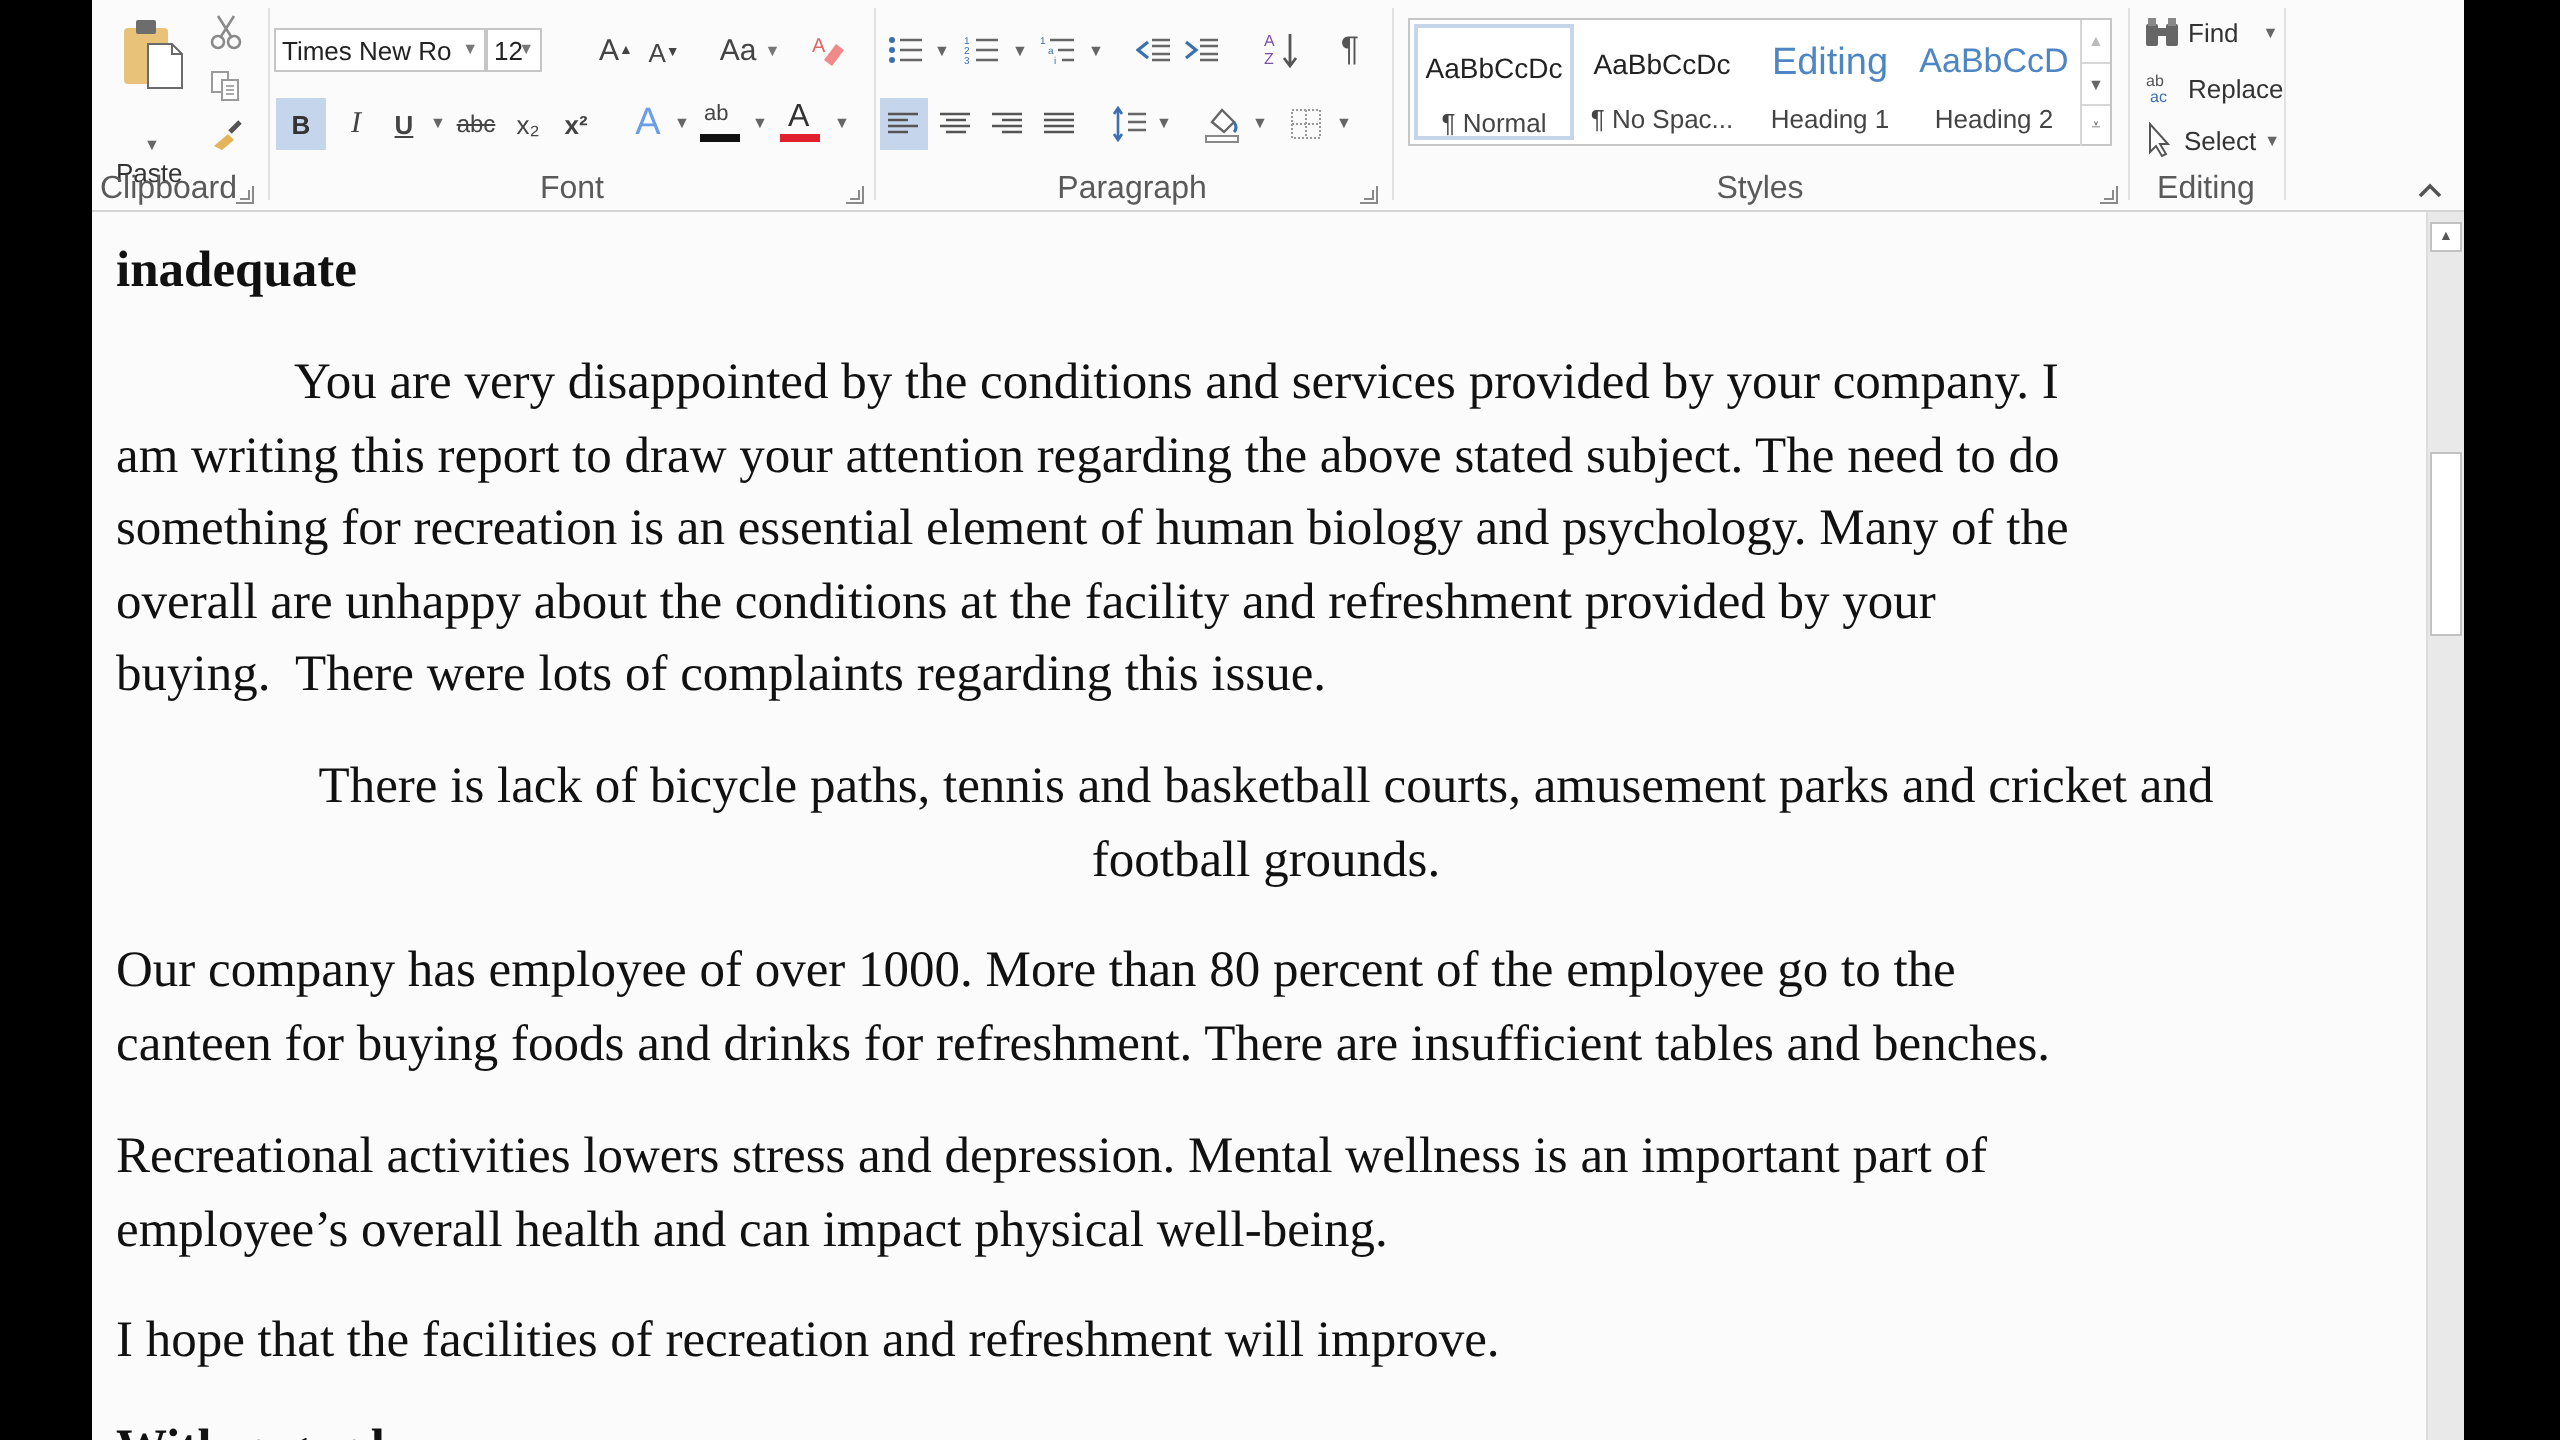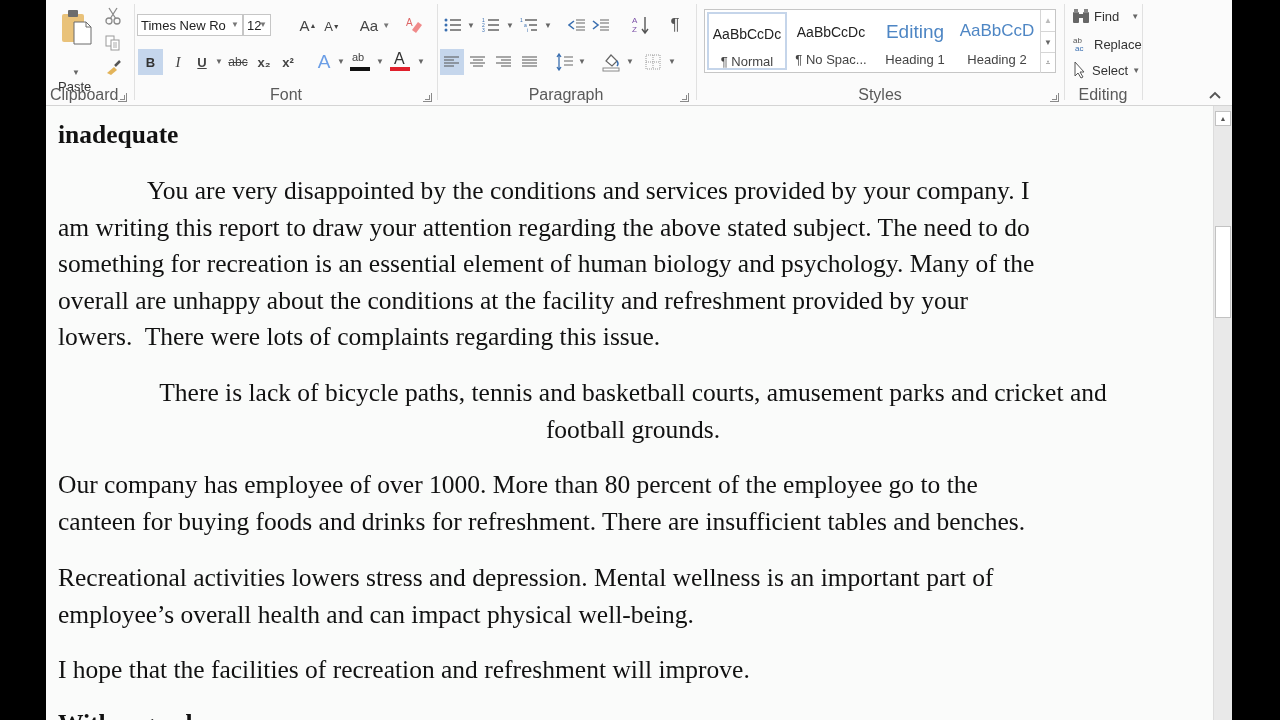--- a/index.html
+++ b/index.html
@@ -132,21 +132,21 @@
       <div class="ic" style="left:32px; top:49px; width:22px; height:26px; font-style:italic; font-family:'Liberation Serif', serif; font-size:15px;">
         <span>I</span>
       </div>
       <div class="ic" style="left:56px; top:49px; width:22px; height:26px; text-decoration:underline; font-weight:bold;">
         <span>U</span>
       </div>
       <div class="dd" style="left:80px; top:57px;">▼</div>
       <div class="ic" style="left:90px; top:49px; width:26px; height:26px; text-decoration:line-through; font-size:12px;">
         <span>abc</span>
       </div>
-      <div class="ic" style="left:118px; top:49px; width:22px; height:26px; font-weight:bold;">
+      <div class="ic" style="left:118px; top:49px; width:22px; height:26px; font-weight:normal;">
         <span>x₂</span>
       </div>
       <div class="ic" style="left:142px; top:49px; width:22px; height:26px; font-weight:bold;">
         <span>x²</span>
       </div>
       <div class="ic" style="left:178px; top:49px; width:22px; height:26px; font-size:19px; color:#6b9ee6;">
         <span>A</span>
       </div>
       <div class="dd" style="left:202px; top:57px;">▼</div>
       <div class="ic" style="left:212px; top:49px; width:26px; height:26px;">
@@ -335,21 +335,21 @@
 
     <div class="doc-text bold" style="top:11px;">
       <p>inadequate</p>
     </div>
 
     <div class="doc-text" style="top:67px;">
       <p style="padding-left:89px;">You are very disappointed by the conditions and services provided by your company. I</p>
       <p>am writing this report to draw your attention regarding the above stated subject. The need to do</p>
       <p>something for recreation is an essential element of human biology and psychology. Many of the</p>
       <p>overall are unhappy about the conditions at the facility and refreshment provided by your</p>
-      <p style="white-space:pre;">lowers.  There were lots of complaints regarding this issue.</p>
+      <p style="white-space:pre;">buying.  There were lots of complaints regarding this issue.</p>
     </div>
 
     <div class="doc-text" style="top:269px;text-align:center;">
       <p>There is lack of bicycle paths, tennis and basketball courts, amusement parks and cricket and</p>
       <p>football grounds.</p>
     </div>
 
     <div class="doc-text" style="top:361px;">
       <p>Our company has employee of over 1000. More than 80 percent of the employee go to the</p>
       <p>canteen for buying foods and drinks for refreshment. There are insufficient tables and benches.</p>

